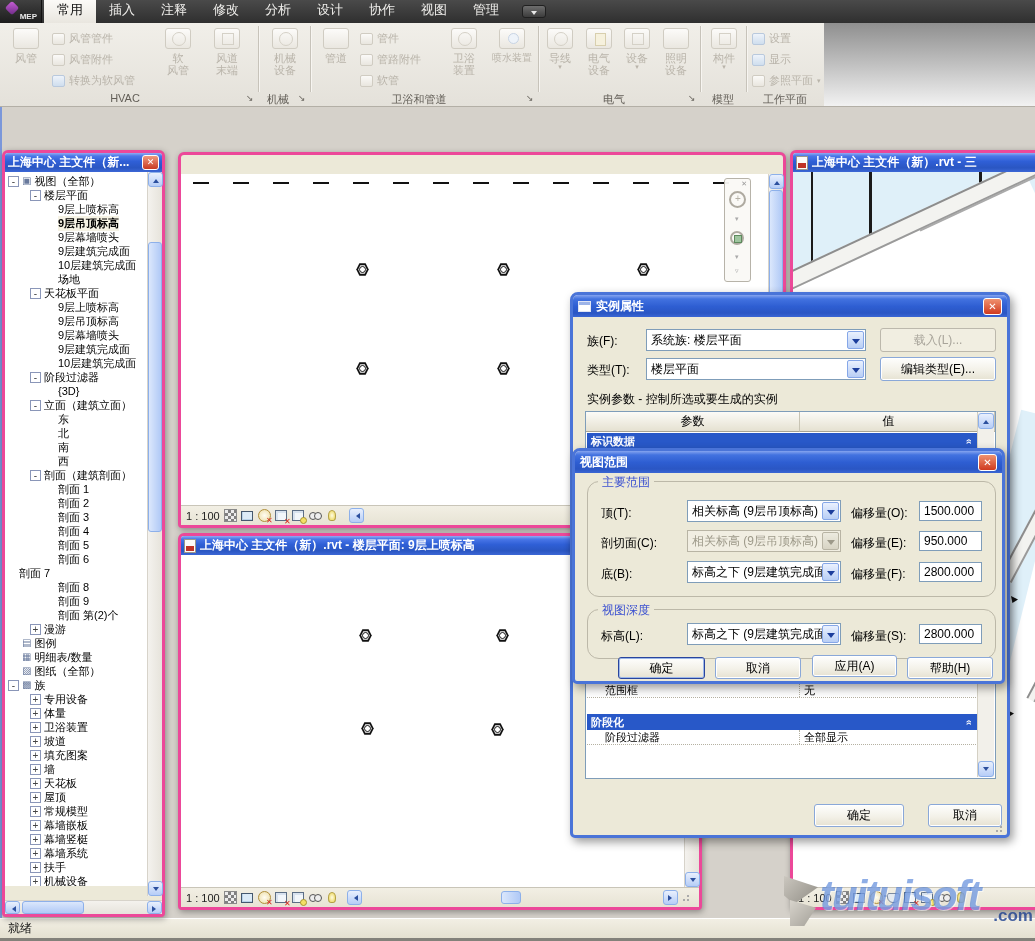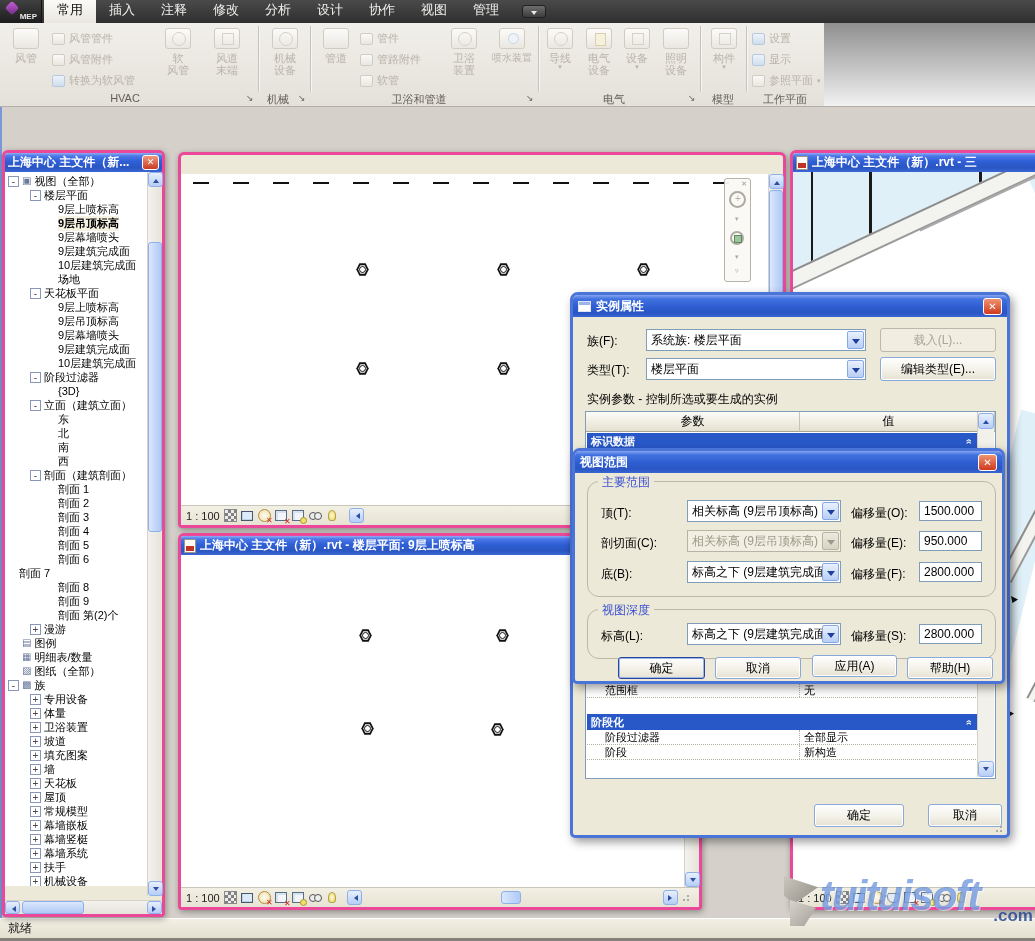--- a/index.html
+++ b/index.html
@@ -841,24 +841,20 @@
         <span class="pc2">无</span>
       </div>
       <div class="bluerow" style="top:302px">
         <span>阶段化</span>
         <span class="chev"></span>
       </div>
       <div class="prow" style="top:318px">
         <span class="pc1">阶段过滤器</span>
         <span class="pc2">全部显示</span>
       </div>
-      <div class="prow" style="top:333px">
-        <span class="pc1">阶段</span>
-        <span class="pc2">新构造</span>
-      </div>
       <div class="rail">
         <div class="sbb up" style="left:0;top:0;width:16px;height:16px"></div>
         <div class="sbb down" style="left:0;bottom:0;width:16px;height:16px"></div>
       </div>
     </div>
 
     <div class="xpbtn" style="left:241px;top:487px;width:90px;height:23px">确定</div>
     <div class="xpbtn" style="left:355px;top:487px;width:74px;height:23px">取消</div>
     <span class="grip"></span>
   </div>

